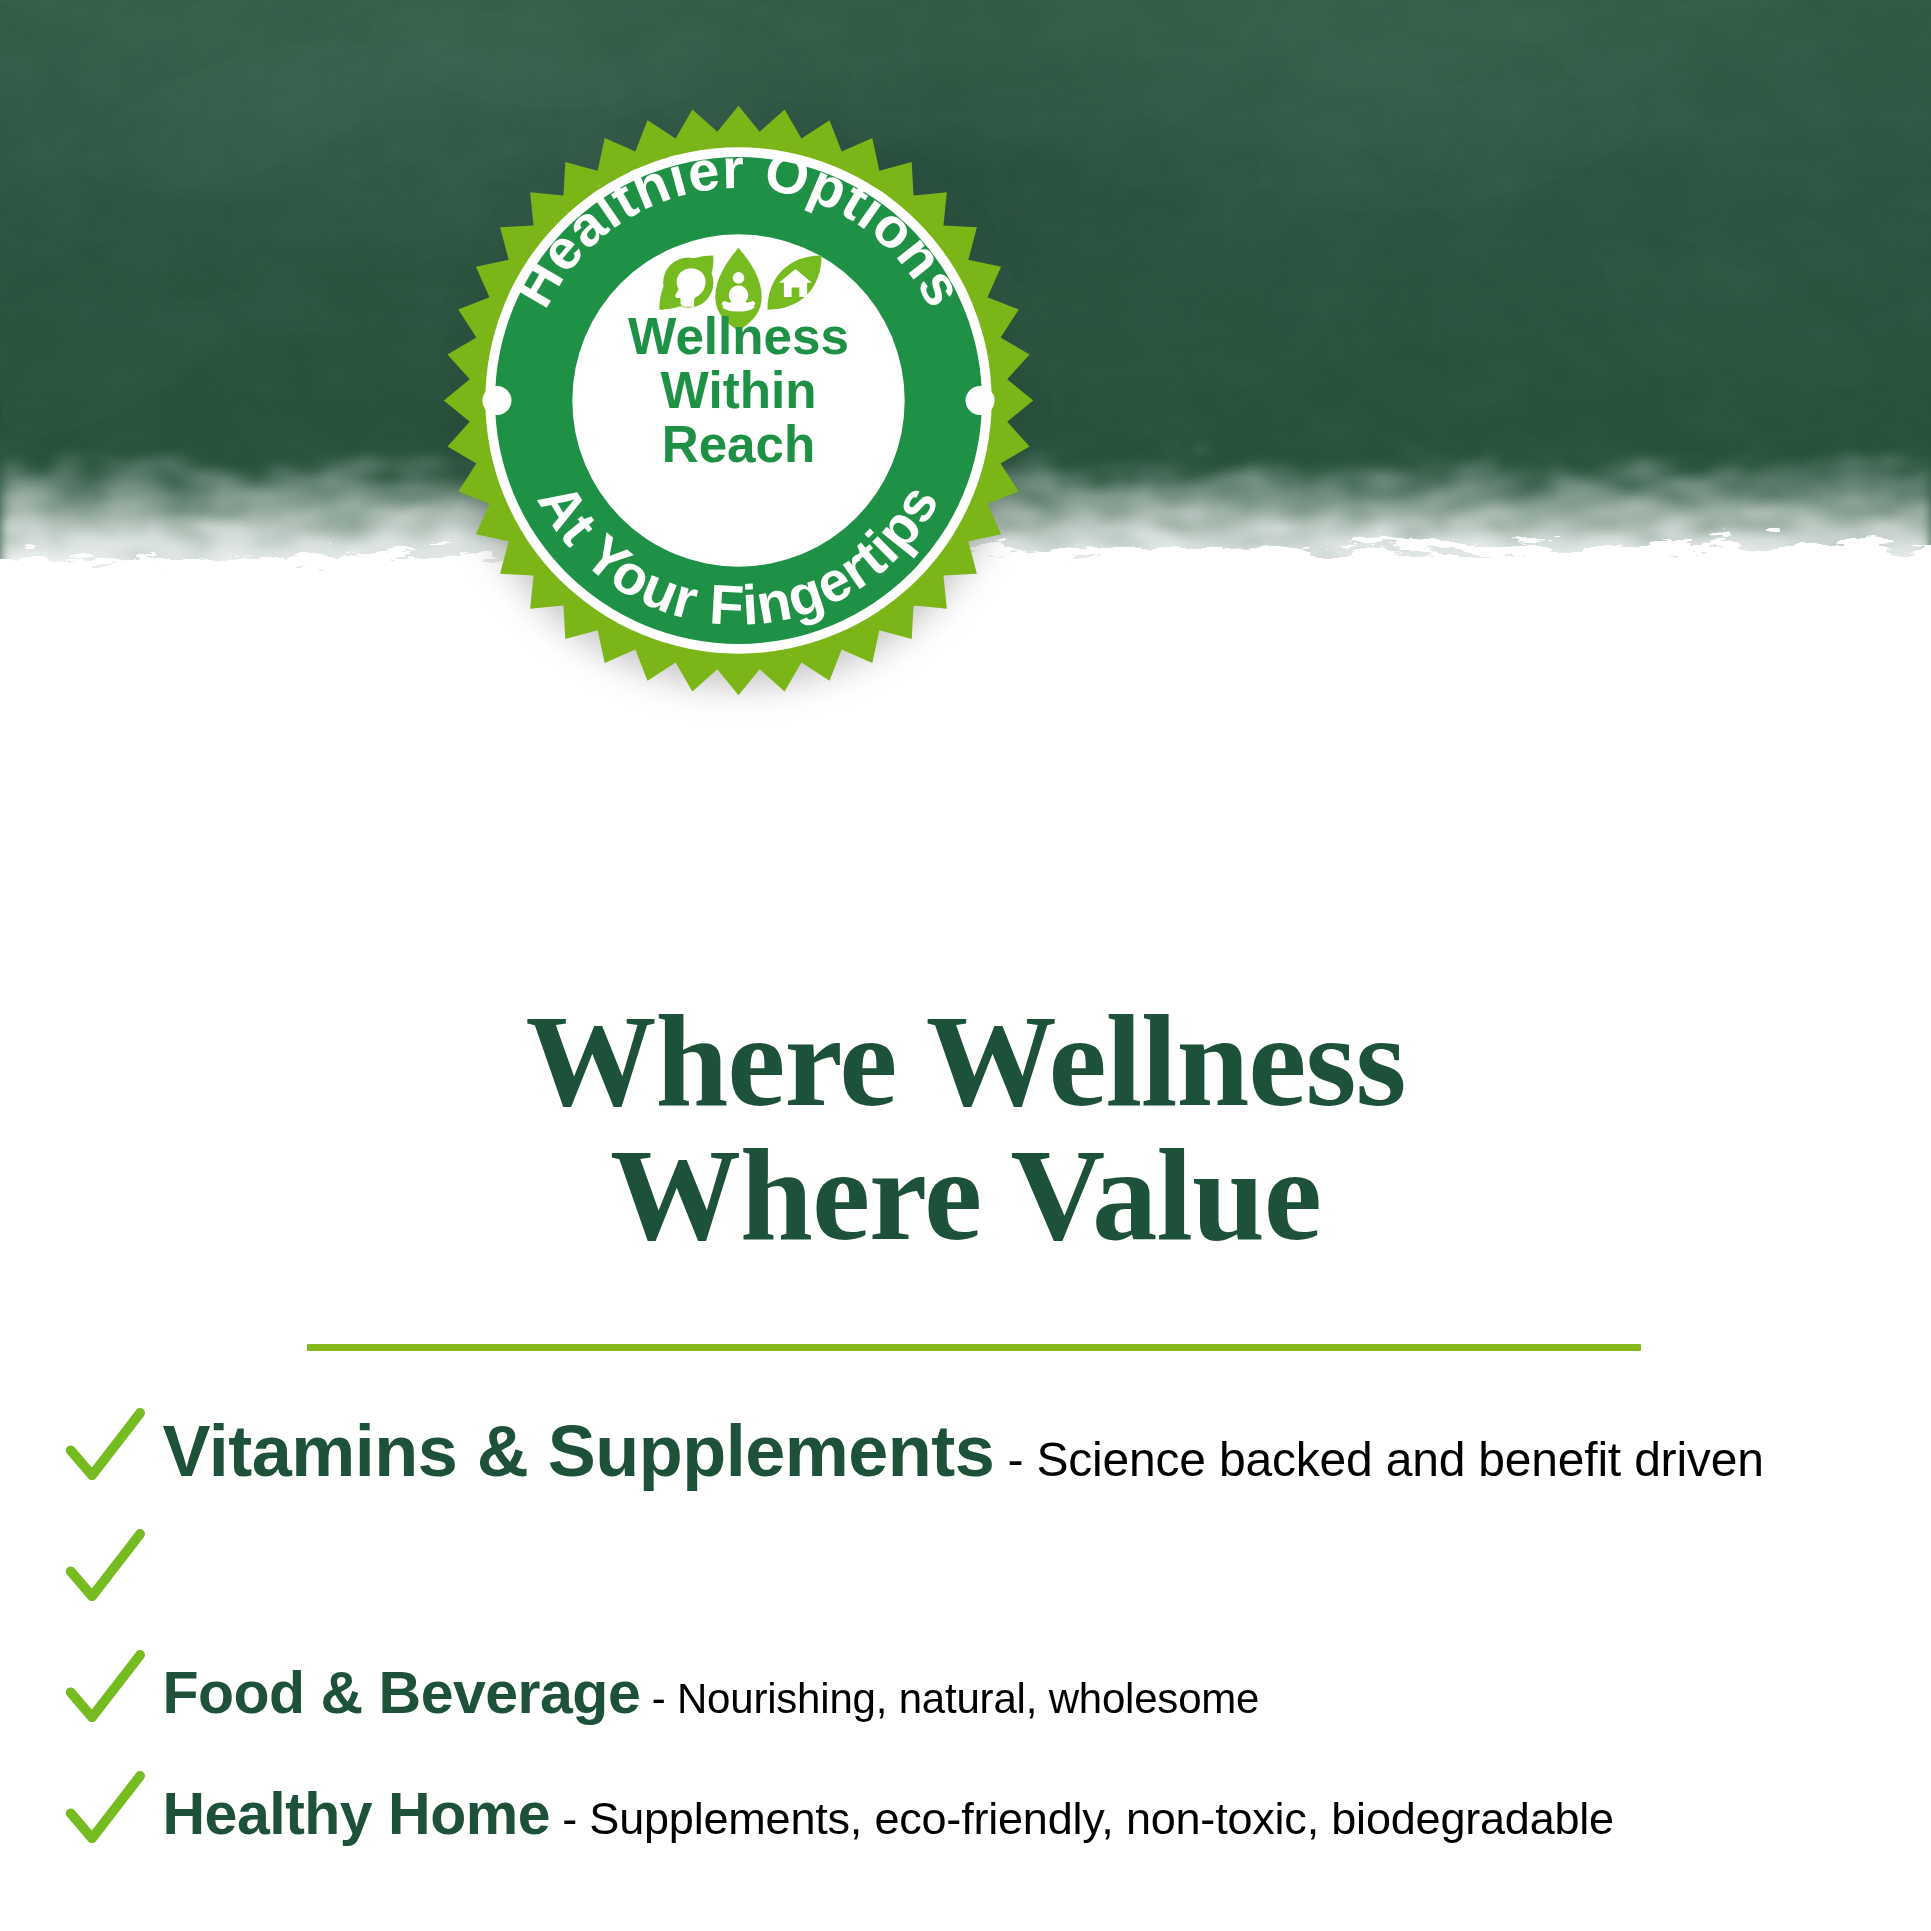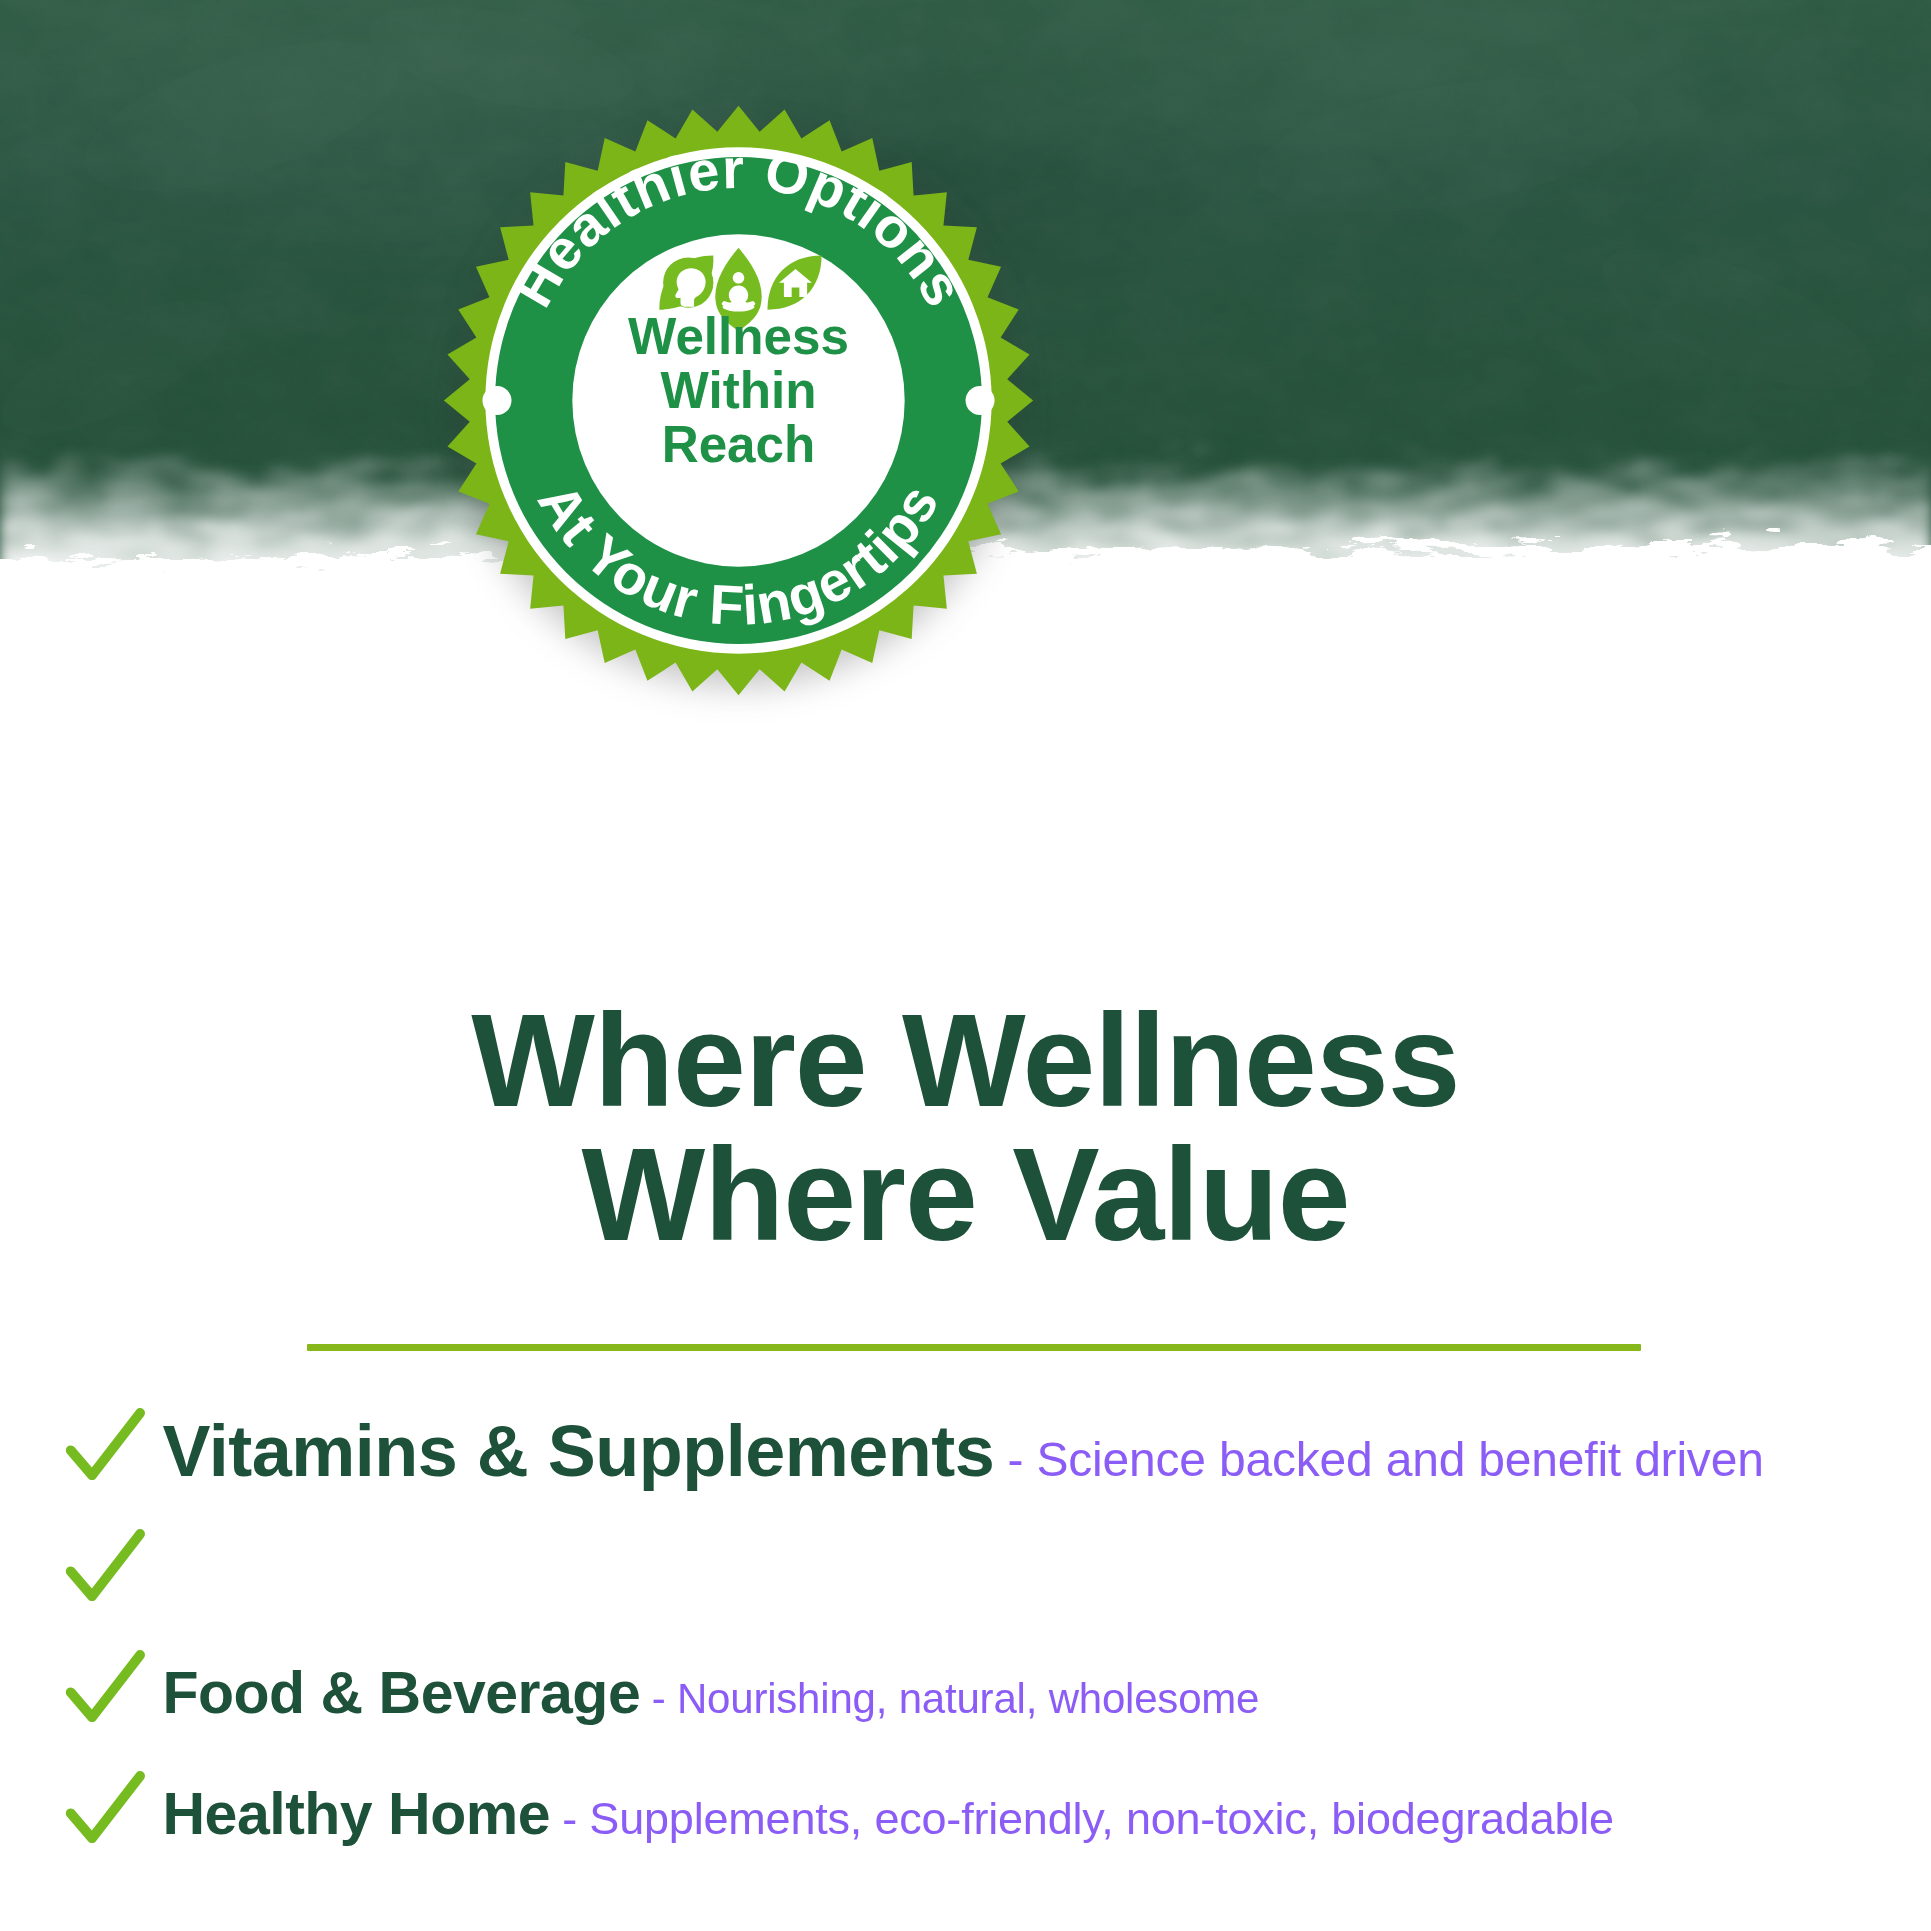--- a/index.html
+++ b/index.html
@@ -47,21 +47,21 @@
     background:rgba(60,60,60,.30);
     filter:blur(17.4px);
   }
   .badge-svg{position:absolute;left:0;top:0;}
 
   
   .headline{
     position:absolute;left:0;top:994px;width:1931px;
     text-align:center;
     color:#1e513a;
-    font-family:Liberation Sans, sans-serif;
+    font-family:Liberation Serif, serif;
     font-weight:bold;
     font-size:131px;
     line-height:1.02;
     letter-spacing:-1px;
   }
   .headline .ln{display:block;}
 
   .divider{
     position:absolute;left:307px;top:1344px;width:1334px;height:6.8px;
     background:#86b81b;border-radius:1px;
@@ -81,21 +81,21 @@
     position:relative;top:-1.9px;
   }
   .btext{
     white-space:nowrap;
     font-family:"Liberation Sans", sans-serif;
   }
   .bterm{
     color:#1e513a;font-weight:bold;font-size:59px;letter-spacing:-0.5px;
   }
   .bdesc{
-    color:#8b5cf6;font-weight:400;font-size:48px;letter-spacing:-0.2px;
+    color:#000000;font-weight:400;font-size:48px;letter-spacing:-0.2px;
   }
   
   .r0 .bterm{font-size:72px;} .r0 .bdesc{font-size:48px;}
   .r1 .bterm{font-size:59px;} .r1 .bdesc{font-size:45px;}
   .r2 .bterm{font-size:59px;} .r2 .bdesc{font-size:42px;}
   .r3 .bterm{font-size:59px;margin-top:23px;} .r3 .bdesc{font-size:45px;}
 </style>
 </head>
 <body>
 

